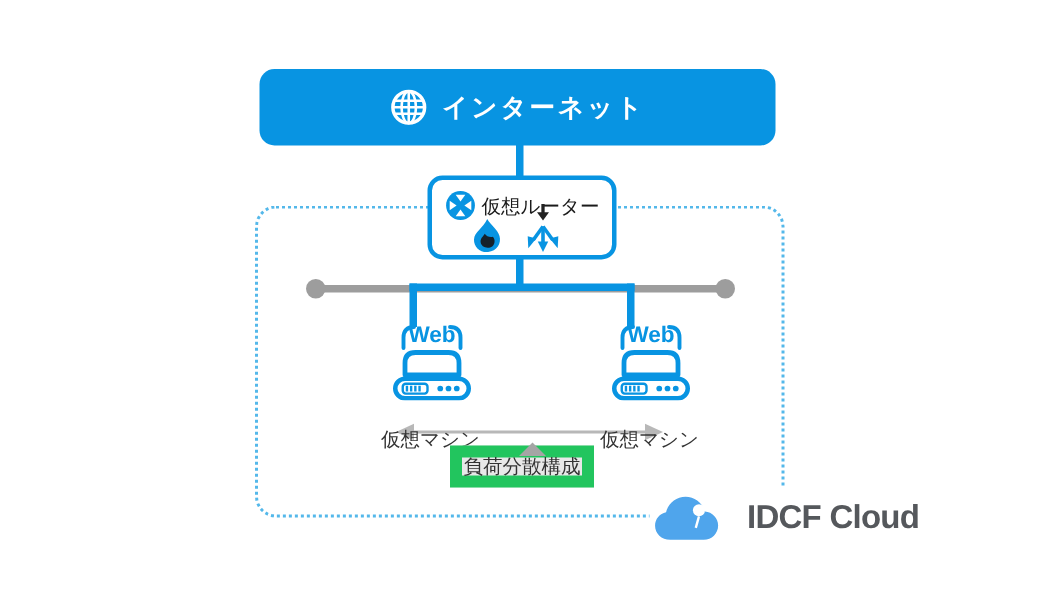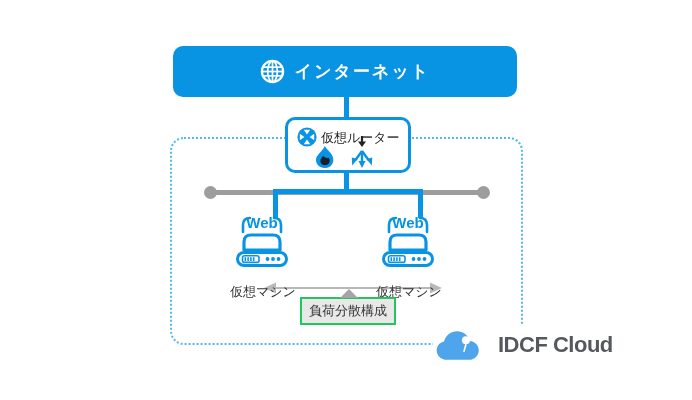--- a/index.html
+++ b/index.html
@@ -37,29 +37,29 @@
   .router-box {
     position:absolute; left:285px; top:117px; width:126px; height:56px;
     background:#ffffff; border:3px solid #0894e2; border-radius:10px;
     box-sizing:border-box; z-index:5;
   }
   .router-box .vr-icon   { position:absolute; left:9px;  top:7px; }
   .router-box .vr-label  { position:absolute; left:33px; top:9px; font-size:13px; color:#1a1a1a; white-space:nowrap; }
   .router-box .fw-icon   { position:absolute; left:27px; top:26px; }
   .router-box .lb-icon   { position:absolute; left:62px; top:15px; }
   
-  .vm { position:absolute; top:213px; width:90px; text-align:left; z-index:5; }
+  .vm { position:absolute; top:213px; width:90px; text-align:right; z-index:5; }
   .vm.vm1 { left:230px; }
   .vm.vm2 { left:376px; }
   .vm .vm-label { display:block; margin-top:12px; font-size:13px; color:#333333; }
   
   .spread-arrow { position:absolute; left:263px; top:281px; z-index:4; }
   .callout {
     position:absolute; left:300px; top:297px; width:96px; height:28px;
-    background:#e8e8e8; border:2px solid #22c55e; box-sizing:border-box;
+    background:#e8e8e8; border:8px solid #22c55e; box-sizing:border-box;
     display:flex; align-items:center; justify-content:center;
     font-size:13px; color:#333333; z-index:5;
   }
   .callout .pointer {
     position:absolute; left:38px; top:-10px; width:0; height:0;
     border-left:9px solid transparent; border-right:9px solid transparent;
     border-bottom:9px solid #a5a5a5;
   }
   
   .logo {

